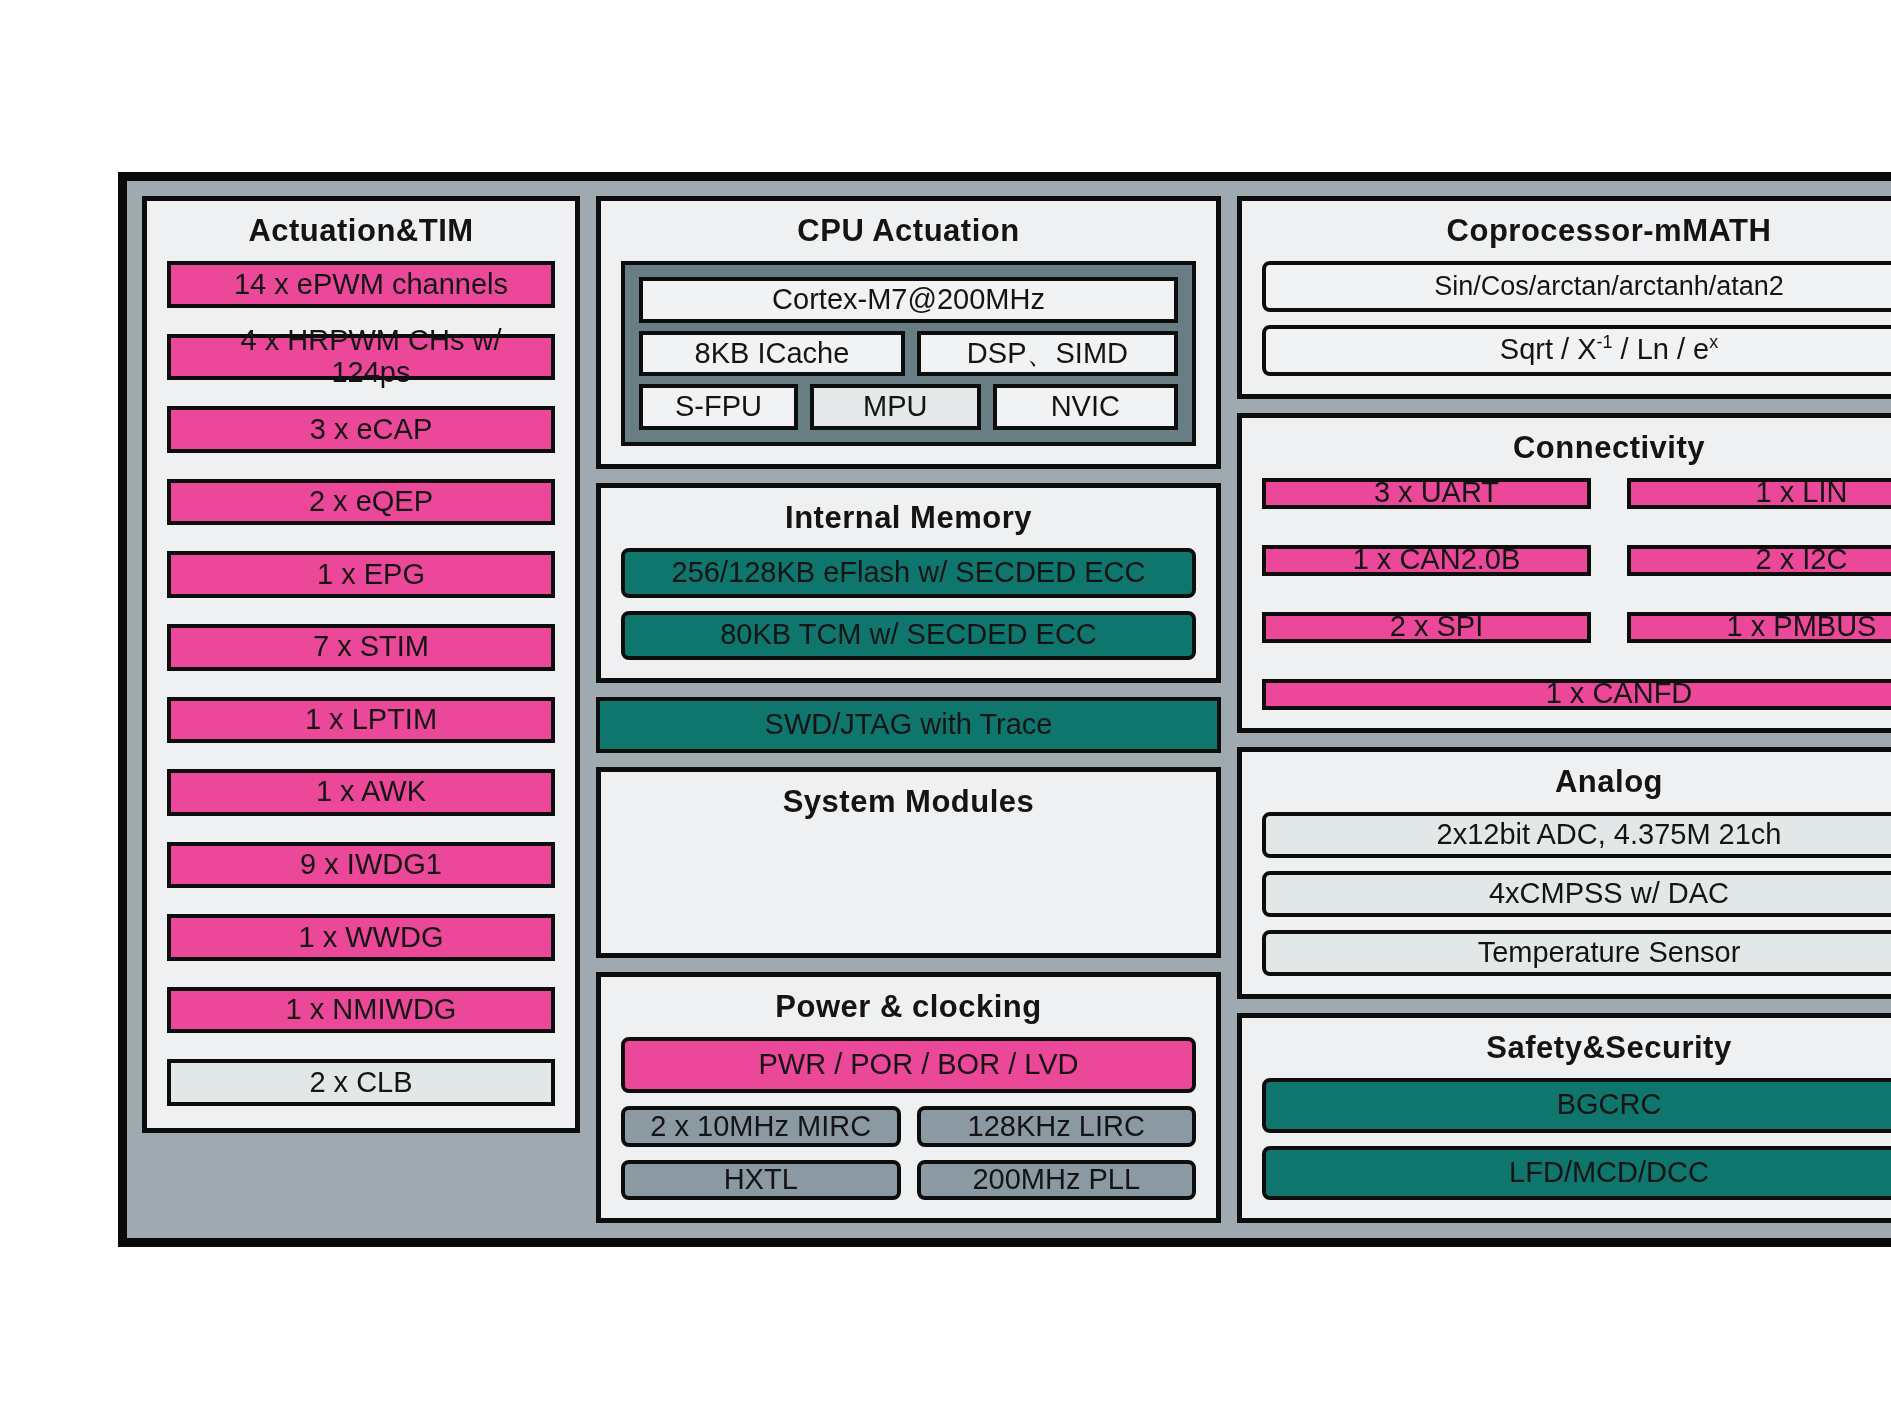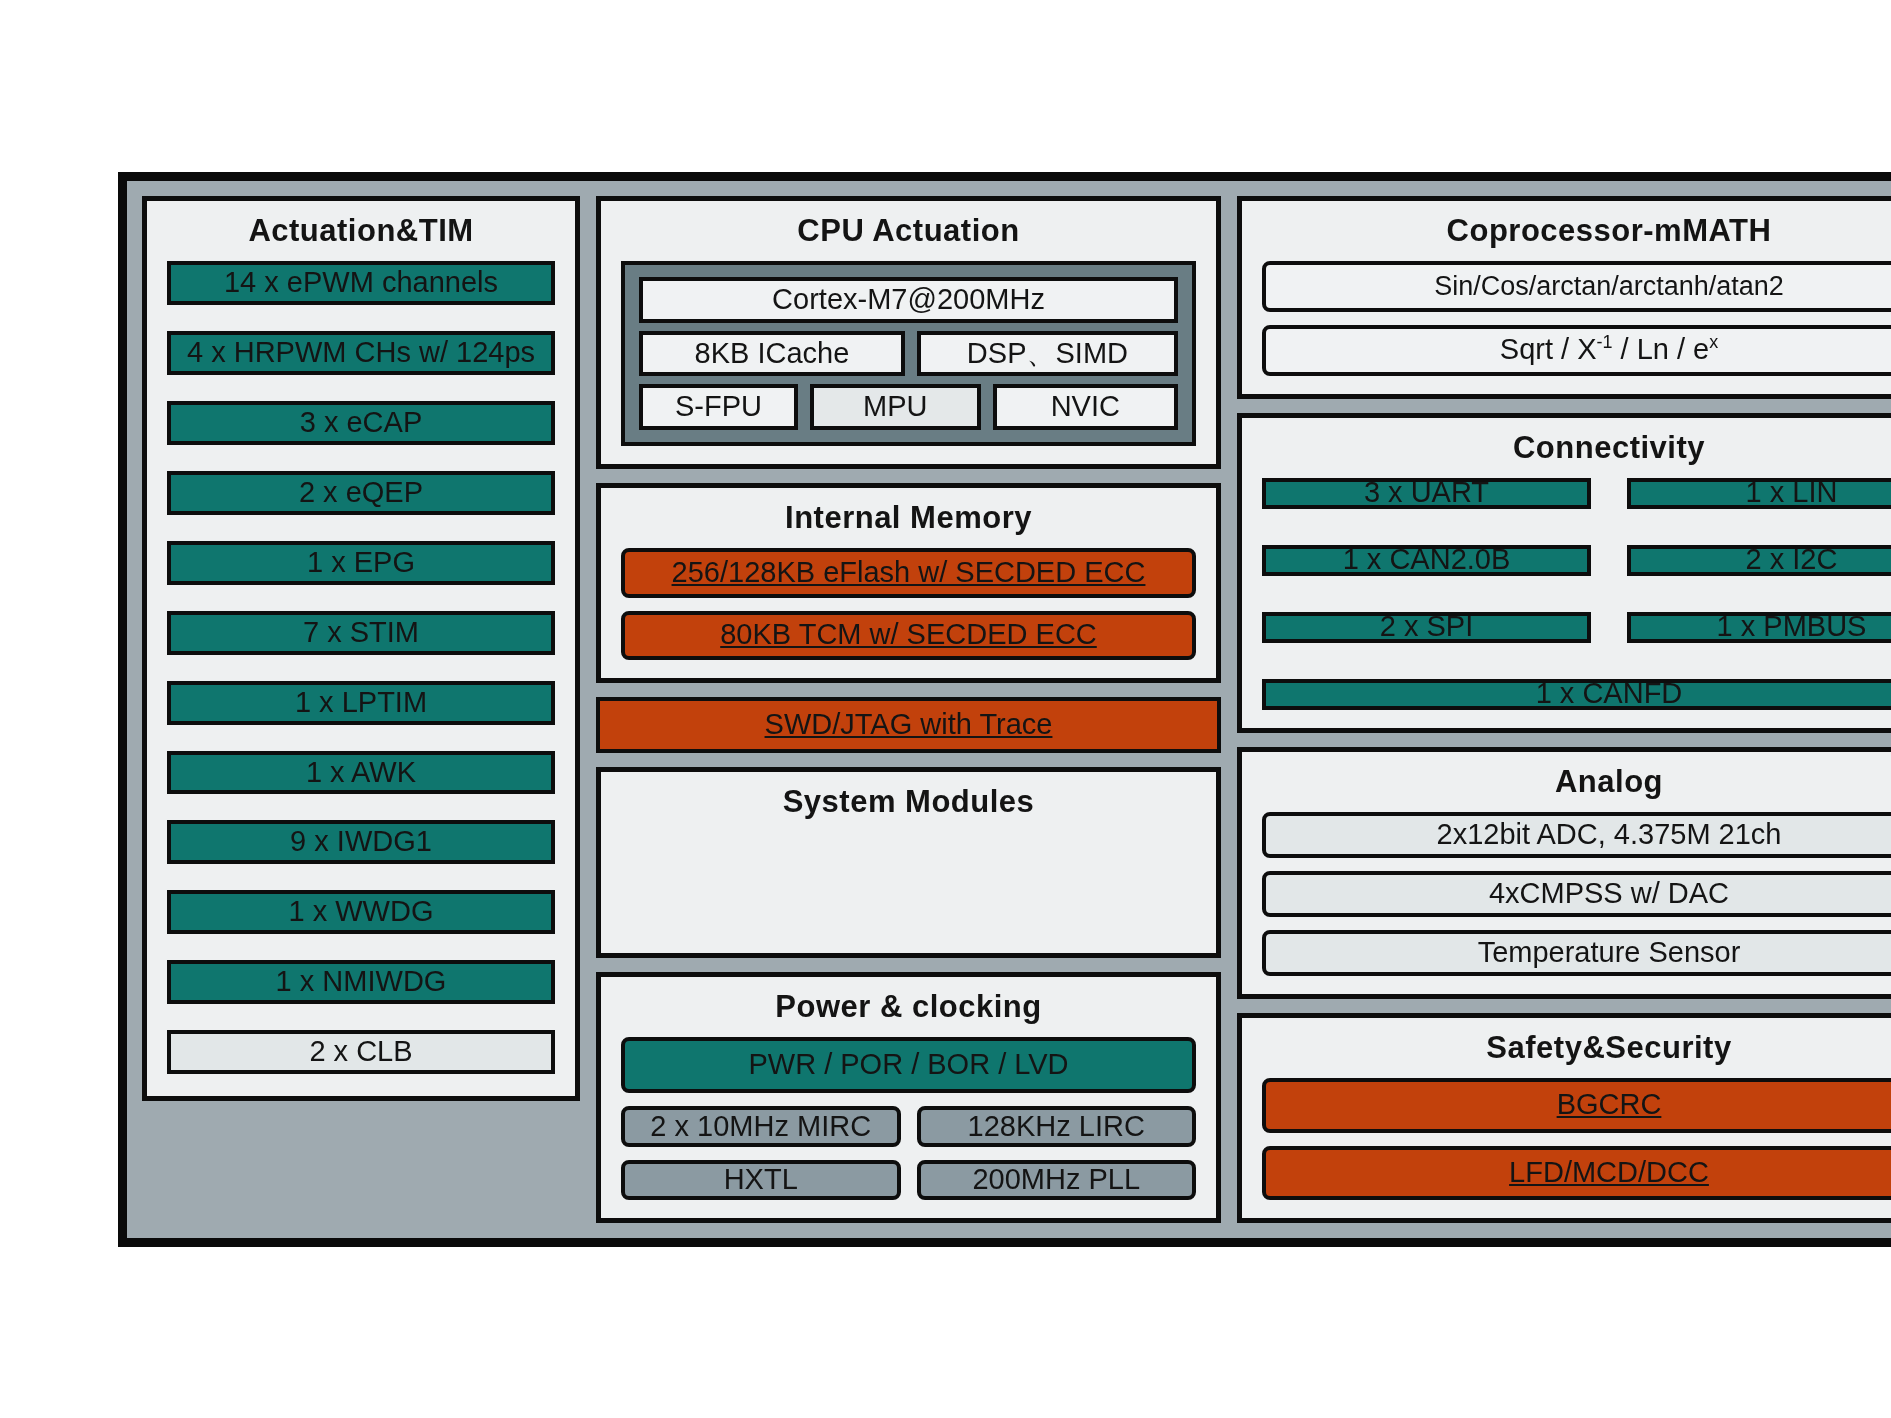--- a/index.html
+++ b/index.html
@@ -40,24 +40,24 @@
   }
   .box{
     border:4px solid #0d0d0d;
     box-sizing:border-box;
     display:flex;align-items:center;justify-content:center;
     font-size:29px;line-height:1.1;
     text-align:center;
     min-height:0;min-width:0;
     padding:2px 8px;
   }
-  .t-med  {background:#0f766e;}
+  .t-med  {background:#ec4899;padding-left:28px;}
   .t-dark {background:#8b9aa2;}
   .t-pale {background:#e2e7e8;}
-  .t-light{background:#c2410c;text-decoration:underline;}
+  .t-light{background:#0f766e;}
   .t-white{background:#f0f2f3;}
   .t-mpu  {background:#e4e8e9;}
 
   
   .stack{display:flex;flex-direction:column;gap:26px;flex:1;min-height:0;}
   .stack .box{flex:1;}
 
   
   .p-cpu{flex:288 1 0;}
   .p-mem{flex:200 1 0;}

